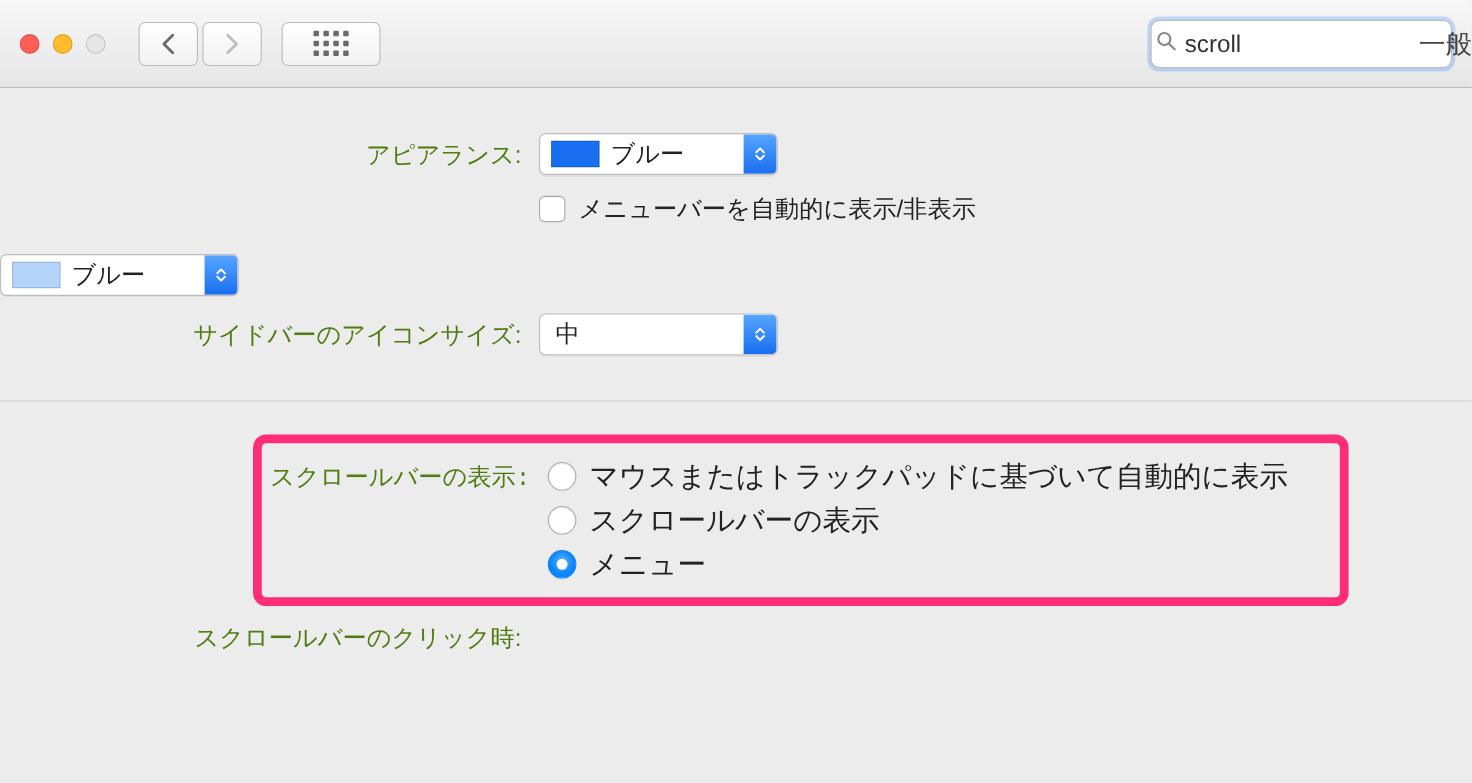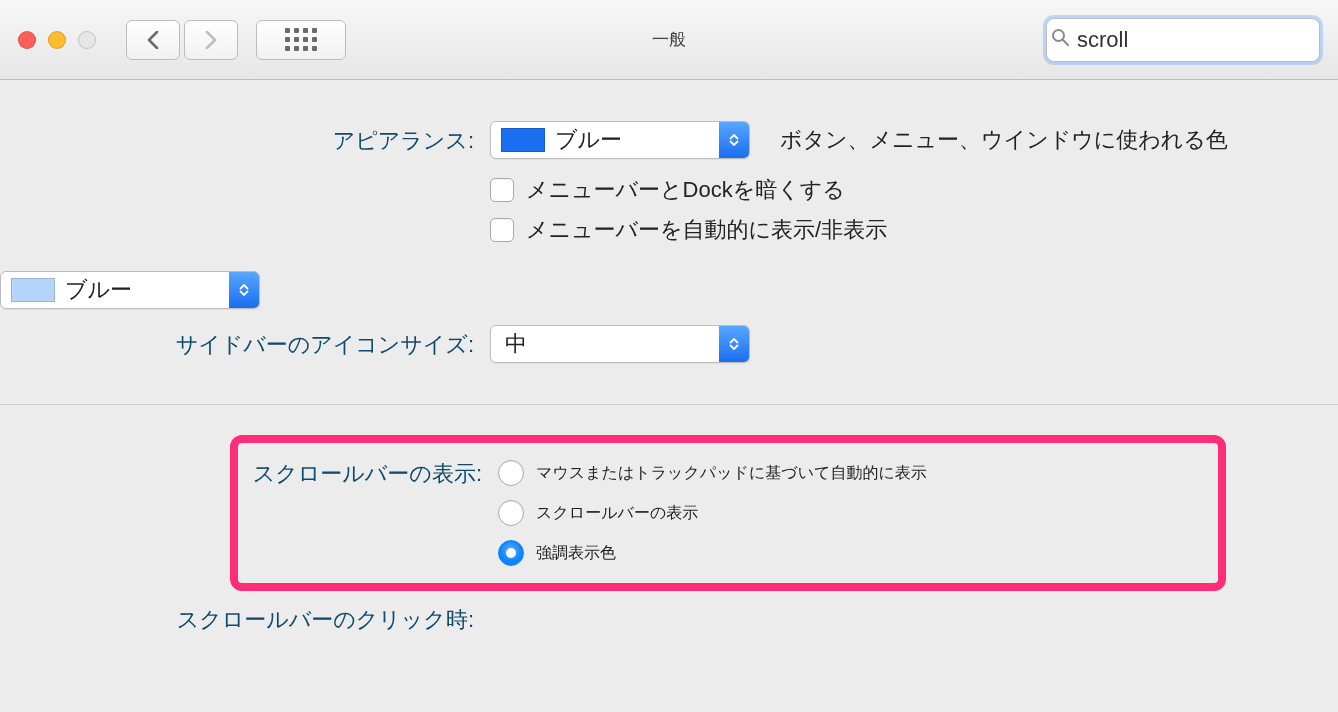--- a/index.html
+++ b/index.html
@@ -36,21 +36,21 @@
     background: linear-gradient(#ffffff,#f1f1f1);
     border: 1px solid #bcbcbc;
     border-radius: 6px;
     display: flex; align-items:center; justify-content:center;
     color: #6a6a6a;
     font-size: 20px;
   }
   .grid-icon { display:grid; grid-template-columns:repeat(4,5px); grid-template-rows:repeat(3,5px); gap:4px; }
   .grid-icon span { width:5px;height:5px;background:#6a6a6a;border-radius:1px; }
   .title {
-    position:absolute; left:0; right:0; text-align:center; font-size:17px; color:#444; pointer-events:none;
+    position:absolute; left:0; right:0; text-align:right; font-size:24px; color:#444; pointer-events:none;
   }
   .search-wrap {
     margin-left:auto;
     display:flex; align-items:center;
     background:#ffffff;
     border:1px solid #bcbcbc;
     border-radius:8px;
     height:44px;
     width:274px;
     padding:0 4px;
@@ -69,28 +69,28 @@
   .row {
     display:flex; align-items:flex-start;
     margin-bottom:10px;
   }
   .row-label {
     width: 490px;
     text-align:right;
     padding-right:16px;
     padding-top:6px;
     font-size:22px;
-    color:#0c4a6e;
+    color:#4d7c0f;
   }
   .row-body { flex:1; display:flex; flex-direction:column; }
   .row-line { display:flex; align-items:center; min-height:40px; gap:12px; }
 
   .select {
     height:38px;
-    width:260px;
+    width:217px;
     display:flex; align-items:center;
     background:#fff;
     border:1px solid #bcbcbc;
     border-radius:6px;
     overflow:hidden;
     box-shadow: 0 1px 1px rgba(0,0,0,0.05);
   }
   .swatch { width:44px; height:24px; margin:0 10px; border:1px solid rgba(0,0,0,0.15); }
   .sw-blue { background:#1a6ef0; }
   .sw-lightblue { background:#b5d4fb; }
@@ -118,29 +118,30 @@
     box-shadow: inset 0 1px 1px rgba(0,0,0,0.07);
     display:flex;align-items:center;justify-content:center;
   }
   .radio.checked {
     background: radial-gradient(circle at 50% 40%, #5cb0ff 0%, #0a84ff 60%);
     border-color:#0a84ff;
   }
   .radio.checked::after {
     content:""; width:10px;height:10px;border-radius:50%;background:#fff;
   }
-  .radio-label { font-size:16px; }
+  .radio-label { font-size:26px; }
 
   .highlight-box {
     border:8px solid #ff2d78;
     border-radius:12px;
     padding:10px 18px 10px 0;
     margin-left: 230px;
     margin-right: 112px;
     display:flex;
+    font-family:Liberation Mono, monospace;
   }
   .highlight-box .row-label { width: 260px; }
 </style>
 </head>
 <body>
 
 <div class="titlebar">
   <div class="traffic-lights">
     <div class="traffic-light tl-close"></div>
     <div class="traffic-light tl-minimize"></div>
@@ -198,32 +199,27 @@
           <div class="select-label">ブルー</div>
           <div class="stepper">
             <svg viewBox="0 0 10 6">
                 <path d="M1 5 L5 1 L9 5" stroke="#fff" stroke-width="1.8" fill="none"></path>
               </svg>
             <svg viewBox="0 0 10 6">
                 <path d="M1 1 L5 5 L9 1" stroke="#fff" stroke-width="1.8" fill="none"></path>
               </svg>
           </div>
         </div>
-        <span class="hint">ボタン、メニュー、ウインドウに使われる色</span>
       </div>
     </div>
   </div>
 
   <div class="row">
     <div class="row-label"></div>
     <div class="row-body">
-      <div class="row-line">
-        <div class="checkbox"></div>
-        <span class="check-label">メニューバーとDockを暗くする</span>
-      </div>
       <div class="row-line">
         <div class="checkbox"></div>
         <span class="check-label">メニューバーを自動的に表示/非表示</span>
       </div>
     </div>
   </div>
 
   <div class="row" style="margin-top:20px">
     <div class="row-body">
       <div class="row-line">
@@ -270,21 +266,21 @@
       <div class="row-line">
         <div class="radio"></div>
         <span class="radio-label">マウスまたはトラックパッドに基づいて自動的に表示</span>
       </div>
       <div class="row-line">
         <div class="radio"></div>
         <span class="radio-label">スクロールバーの表示</span>
       </div>
       <div class="row-line">
         <div class="radio checked"></div>
-        <span class="radio-label">強調表示色</span>
+        <span class="radio-label">メニュー</span>
       </div>
     </div>
   </div>
 
   <div class="row" style="margin-top:8px">
     <div class="row-label">スクロールバーのクリック時:</div>
     <div class="row-body">
     </div>
   </div>
 

